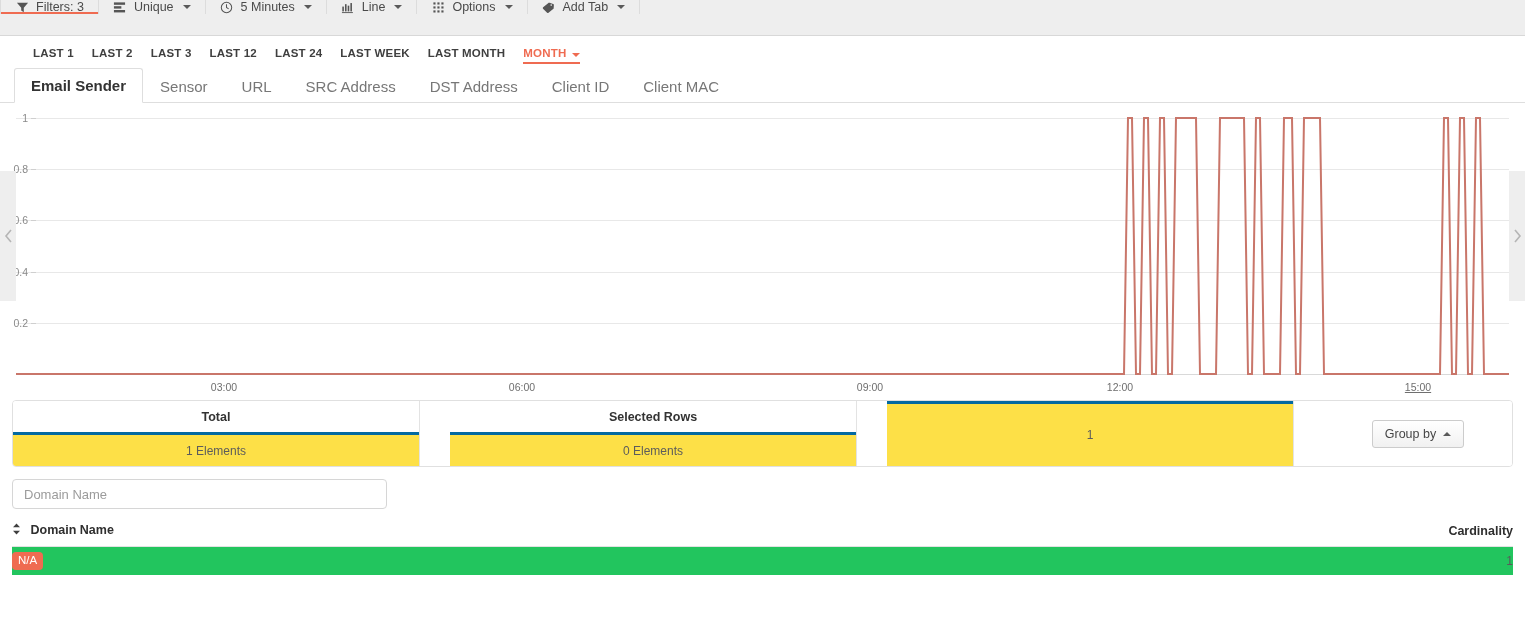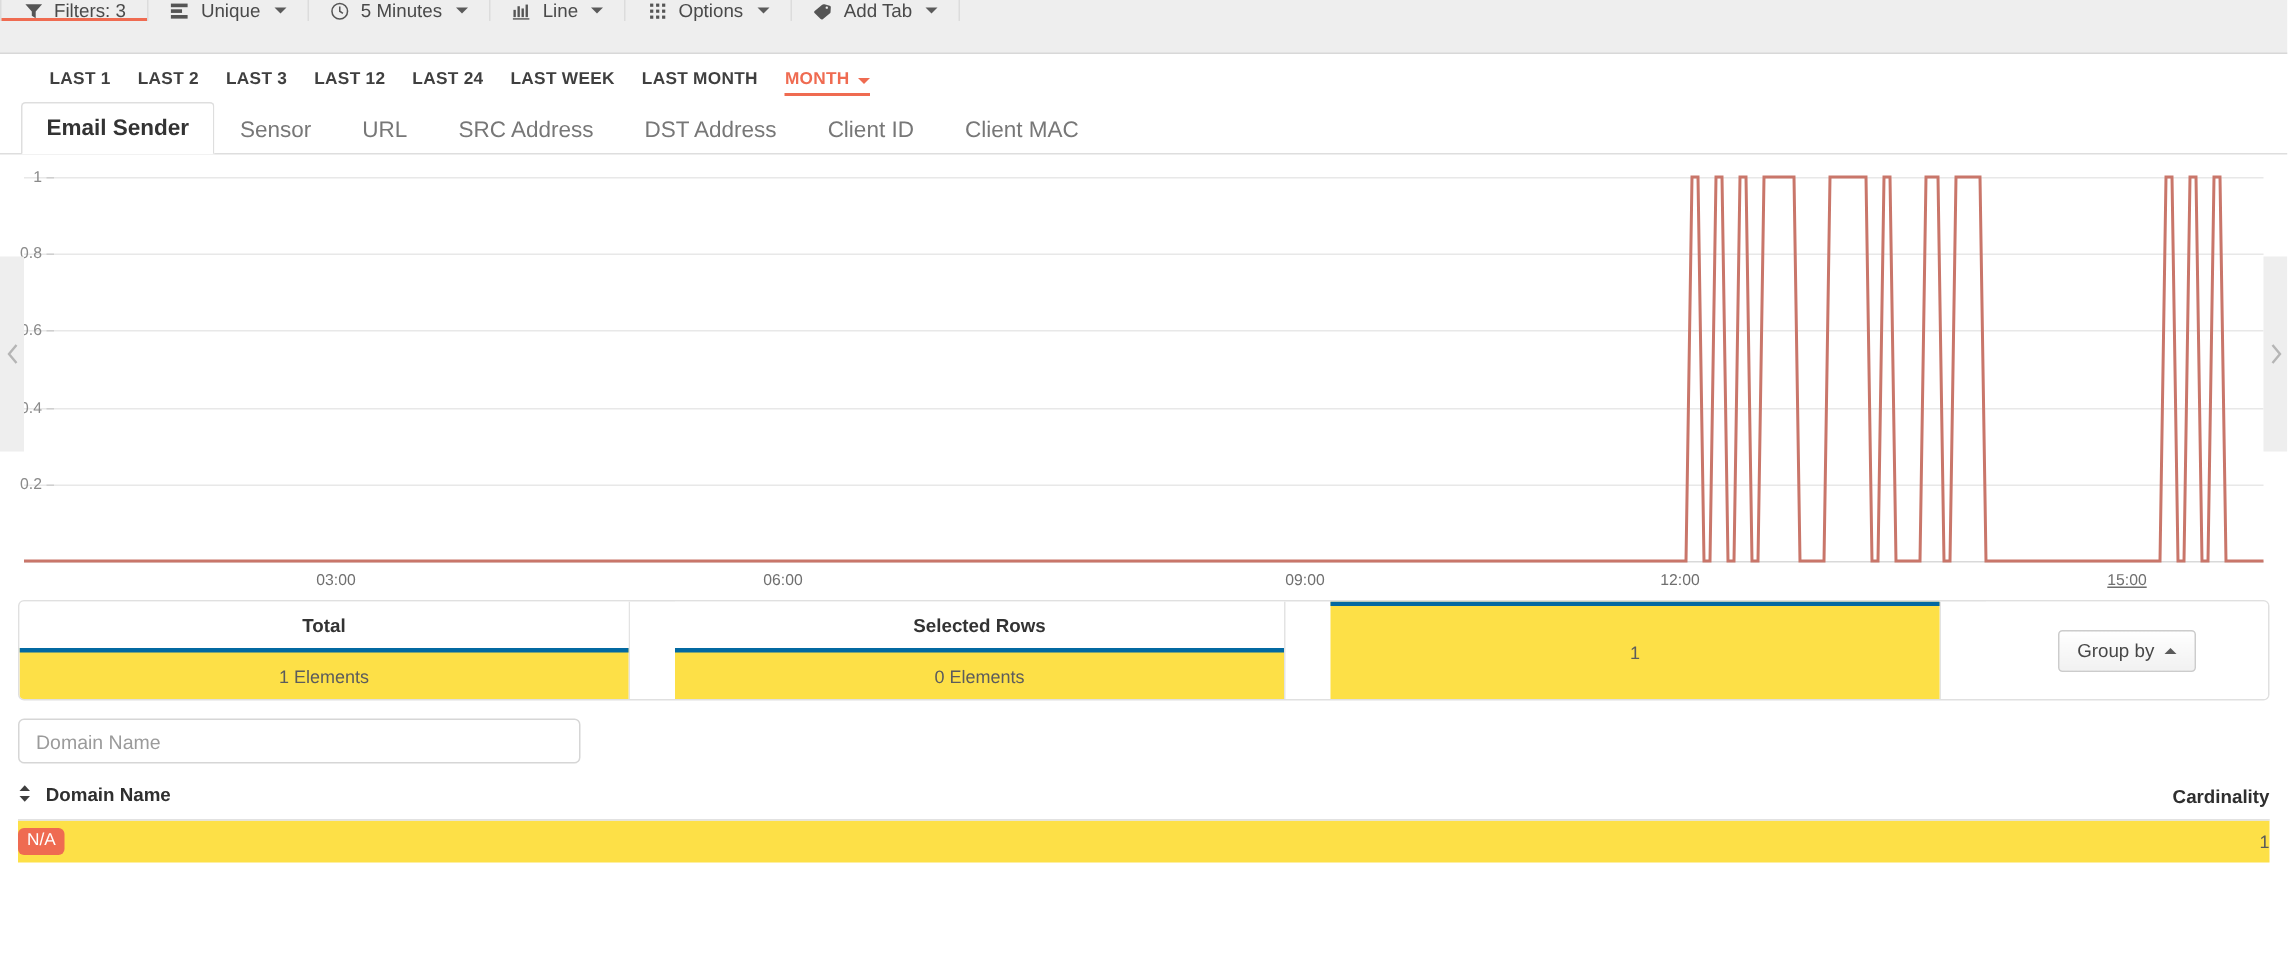--- a/index.html
+++ b/index.html
@@ -268,21 +268,21 @@
     white-space: nowrap;
   }
   th.col-domain { text-align: left; padding-left: 4px; }
   th.col-card { text-align: right; padding-right: 6px; }
   .sort-ico {
     display: inline-block;
     vertical-align: middle;
     margin-right: 6px;
   }
   table.data td {
-    background: #fde047;
+    background: #22c55e;
     padding: 5px 0;
     font-size: 12px;
     color: #5a5a5a;
   }
   td.cell-domain { padding-left: 4px; }
   td.cell-card { text-align: right; padding-right: 6px; }
   .badge {
     display: inline-block;
     background: #ef6b51;
     color: #ffffff;

